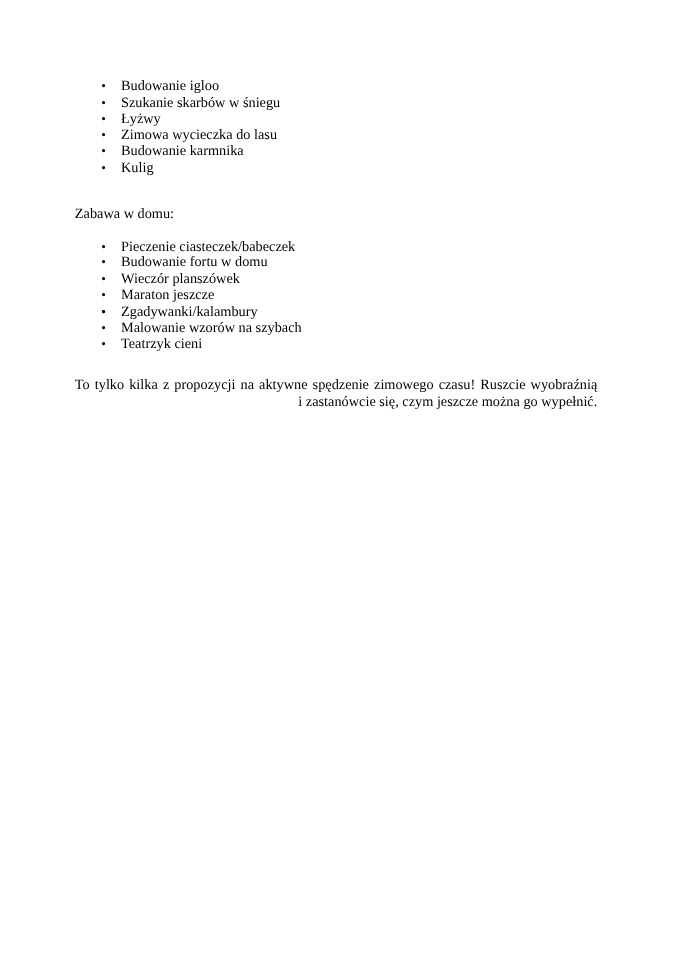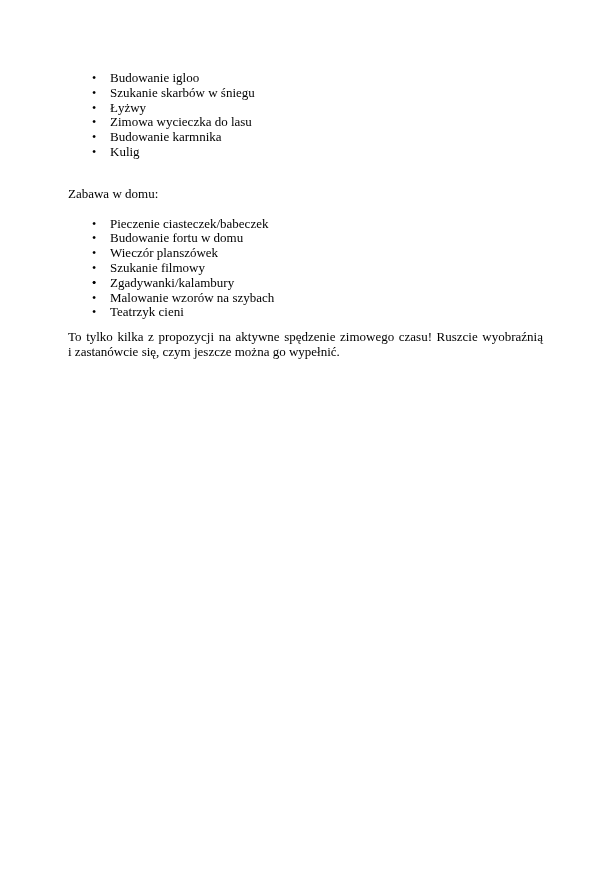--- a/index.html
+++ b/index.html
@@ -48,29 +48,29 @@
   .section-heading {
     margin: 27px 0 0 0;
     font-size: 13px;
     font-weight: normal;
     line-height: 14.8px;
   }
   ul.bullet-list.second {
     margin-top: 15px;
   }
   .closing {
-    margin-top: 10px;
+    margin-top: 23px;
   }
   .closing .line-justified {
     text-align: justify;
     text-align-last: justify;
     white-space: normal;
   }
   .closing .line-left {
-    text-align: left;
+    text-align: right;
   }
 </style>
 </head>
 <body>
 
 <div class="page">
   <div class="doc">
 
     <ul class="bullet-list">
       <li>
@@ -109,21 +109,21 @@
       <li>
         <span class="bullet">•</span>
         <span>Budowanie fortu w domu</span>
       </li>
       <li>
         <span class="bullet">•</span>
         <span>Wieczór planszówek</span>
       </li>
       <li>
         <span class="bullet">•</span>
-        <span>Szukanie filmowy</span>
+        <span>Maraton jeszcze</span>
       </li>
       <li>
         <span class="bullet">•</span>
       </li>
       <li>
         <span class="bullet">•</span>
         <span>Zgadywanki/kalambury</span>
       </li>
       <li>
         <span class="bullet">•</span>

